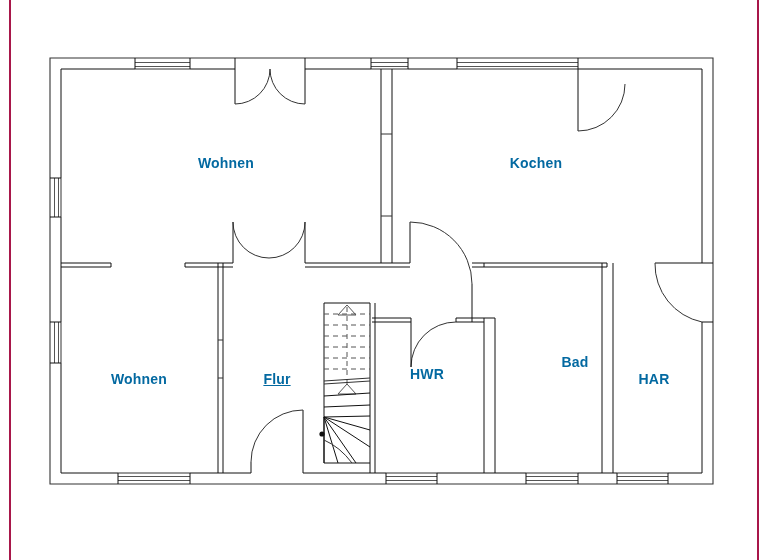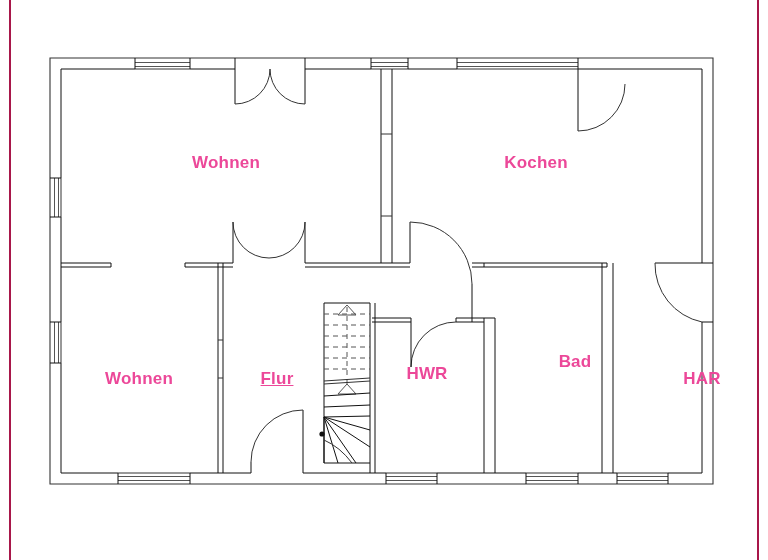--- a/index.html
+++ b/index.html
@@ -29,23 +29,23 @@
   #plan-svg {
     position: absolute;
     left: 0;
     top: 0;
     width: 768px;
     height: 560px;
   }
   .room-label {
     position: absolute;
     font-family: "Liberation Sans", sans-serif;
-    font-size: 17px;
+    font-size: 14px;
     font-weight: bold;
-    color: #ec4899;
+    color: #0369a1;
     letter-spacing: 0.2px;
     white-space: nowrap;
     transform: translate(-50%, -50%);
     user-select: none;
   }
 </style>
 </head>
 <body>
 
 <div id="page">
@@ -306,15 +306,15 @@
 
     </g>
   </svg>
 
   <div class="room-label" style="left:226px; top:163px;">Wohnen</div>
   <div class="room-label" style="left:536px; top:163px;text-align:right;">Kochen</div>
   <div class="room-label" style="left:139px; top:379px;">Wohnen</div>
   <div class="room-label" style="left:277px; top:379px;text-decoration:underline;">Flur</div>
   <div class="room-label" style="left:427px; top:374px;">HWR</div>
   <div class="room-label" style="left:552px; top:362px;padding-left:46px;">Bad</div>
-  <div class="room-label" style="left:654px; top:379px;margin-left:48px;">HAR</div>
+  <div class="room-label" style="left:654px; top:379px;">HAR</div>
 
 </div>
 
 </body></html>

